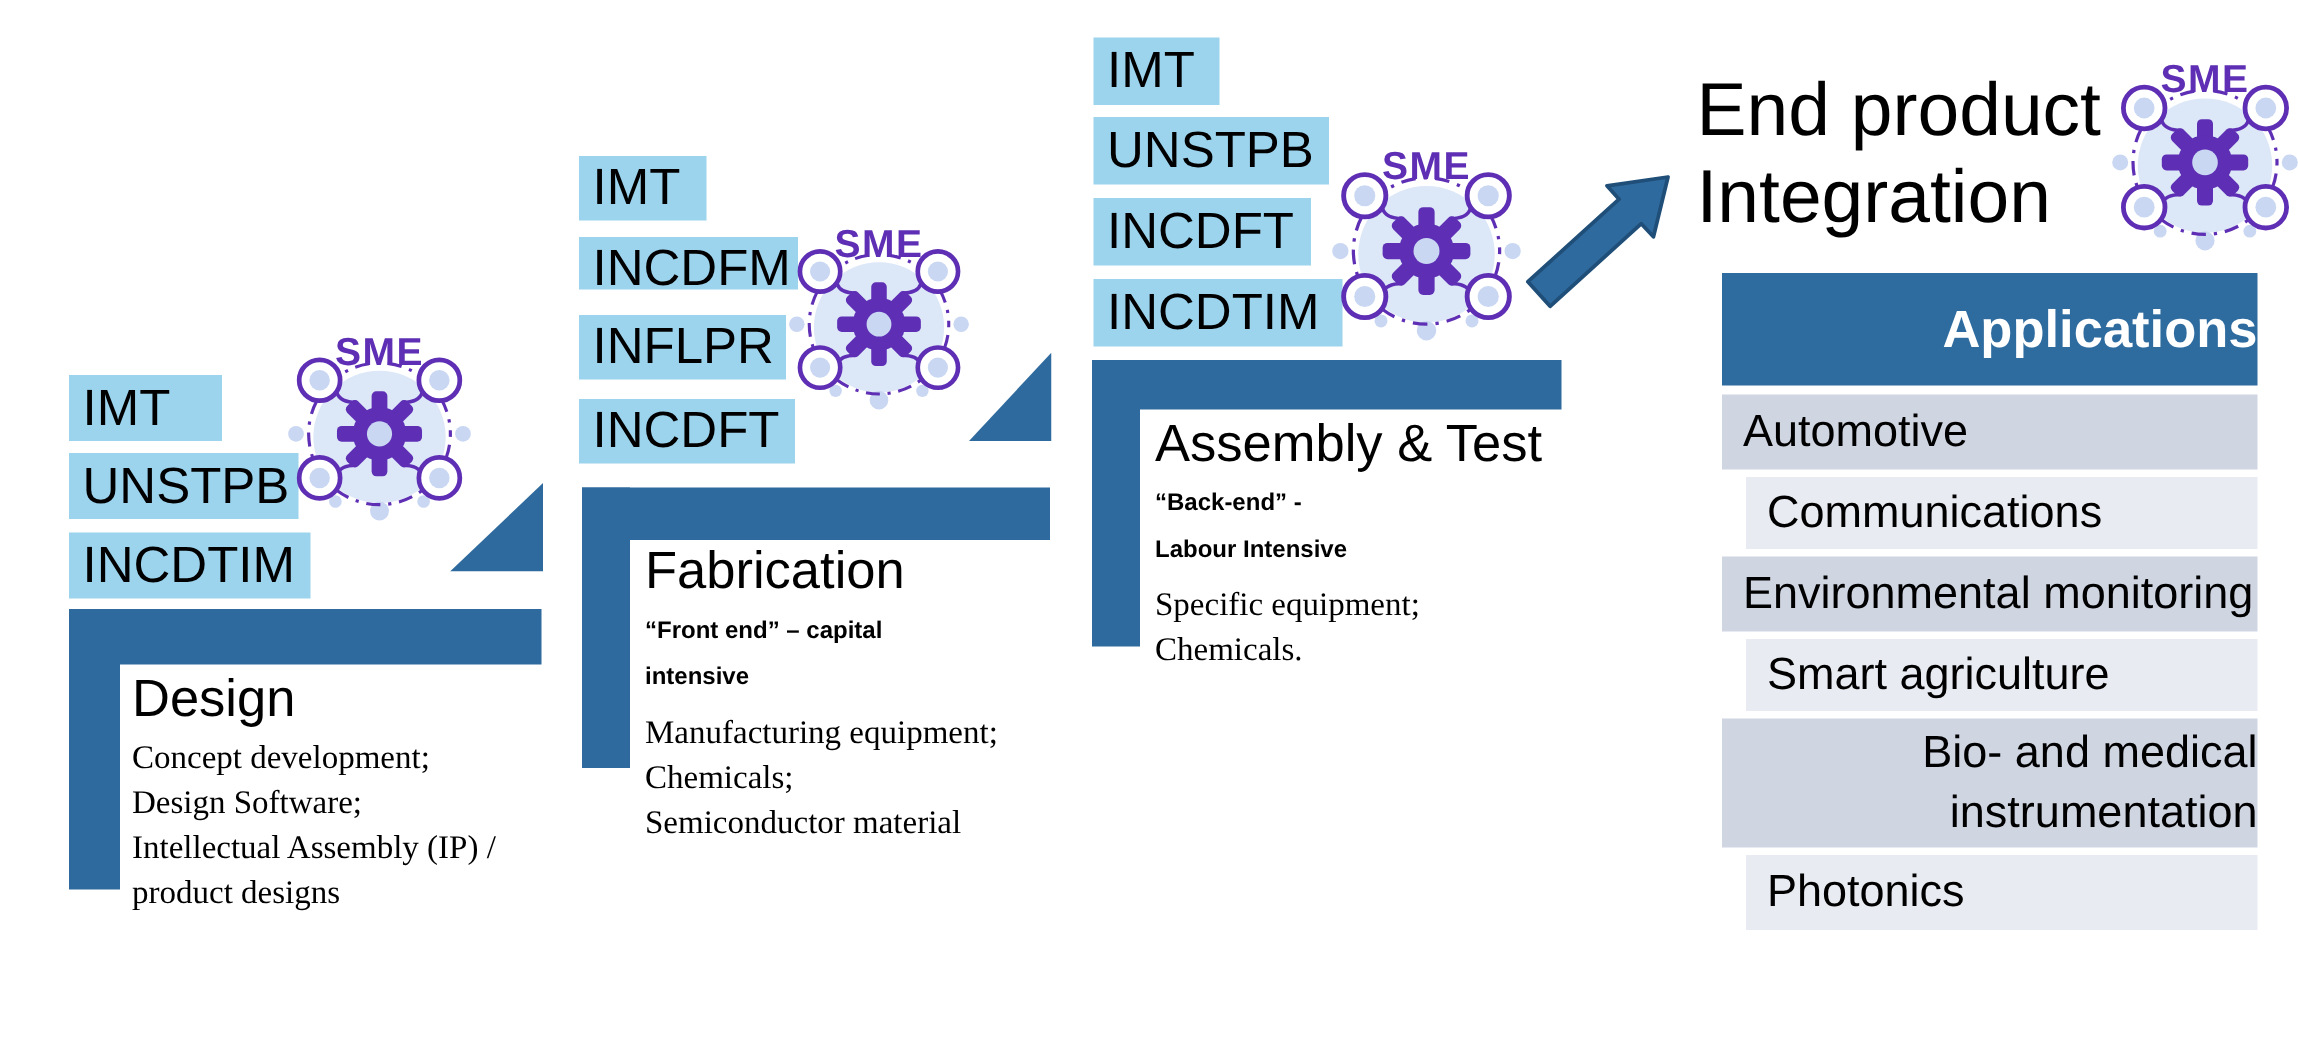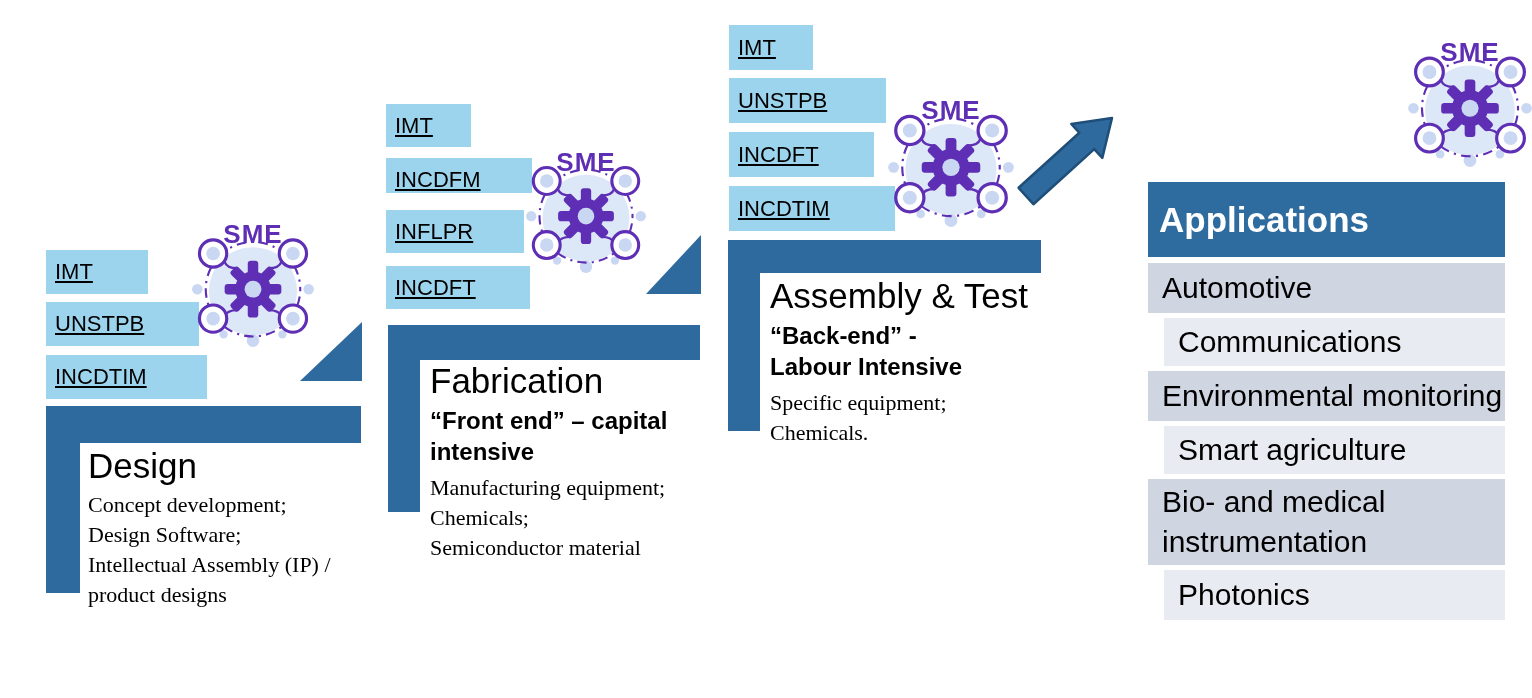--- a/index.html
+++ b/index.html
@@ -4,51 +4,51 @@
 <style>
   html,body{margin:0;padding:0;background:#fff;}
   #slide{
     position:relative;width:1532px;height:698px;background:#fff;overflow:hidden;
     font-family:"Liberation Sans","DejaVu Sans",sans-serif;color:#000;
   }
   .abs{position:absolute;}
   
   .badge{
     position:absolute;background:var(--badge-blue,#9CD4EE);
-    font-size:22px;line-height:44px;padding-left:9px;white-space:nowrap;text-decoration:underline;
+    font-size:34px;line-height:44px;padding-left:9px;white-space:nowrap;
   }
   
   .hbar,.vbar{position:absolute;background:var(--bar-blue,#2E6A9D);}
   .tri,.arrow{position:absolute;}
   .tri polygon{fill:var(--bar-blue,#2E6A9D);}
   .arrow polygon{fill:var(--bar-blue,#2E6A9D);stroke:#1F4E79;stroke-width:2.5;stroke-linejoin:round;}
   
   .stage-text{position:absolute;}
   .stage-title{font-size:35px;line-height:40px;margin:0 0 4px 0;font-weight:400;}
-  .bold-line{font-size:24px;line-height:31px;font-weight:700;}
+  .bold-line{font-size:16px;line-height:31px;font-weight:700;}
   .body-line{font-size:22px;line-height:30px;font-weight:400;font-family:Liberation Serif, serif;}
   
   .sme{position:absolute;}
   .sme svg{width:100%;height:100%;display:block;overflow:visible;}
   .sme-text{
     position:absolute;top:-3px;left:0;right:0;text-align:center;
     color:var(--sme-purple,#5E2FB4);font-weight:700;font-size:26px;letter-spacing:1px;
   }
   .i-bg{fill:var(--icon-bg,#DCE7F8);}
   .i-dot{fill:var(--icon-dot,#C9D7F3);}
   .i-ring{fill:none;stroke:var(--sme-purple,#5E2FB4);stroke-width:2;stroke-dasharray:2 5 9 5;}
   .i-conn{fill:none;stroke:var(--sme-purple,#5E2FB4);stroke-width:2.2;}
   .i-gear rect,.i-gear > circle.g-core{fill:var(--sme-purple,#5E2FB4);}
   .i-hole{fill:var(--icon-dot,#C9D7F3);}
   .i-node circle.n-out{fill:#fff;stroke:var(--sme-purple,#5E2FB4);stroke-width:3;}
   .i-node circle.n-in{fill:var(--icon-dot,#C9D7F3);}
   
   #end-title{position:absolute;left:1131px;top:44px;font-size:50px;line-height:58px;}
   
-  #apps-table{position:absolute;left:1148px;top:182px;width:357px;}
+  #apps-table{position:absolute;left:1148px;top:182px;width:357px;text-align:right;}
   .apps-header{
     height:75px;line-height:75px;background:var(--table-header-blue,#2E6B9F);
     color:#fff;font-weight:700;font-size:35px;padding-left:11px;margin-bottom:6px;
   }
   .app-row{
     display:flex;align-items:center;padding-left:14px;margin-bottom:5px;
     font-size:30px;line-height:40px;
   }
   .row-dark{background:var(--row-dark,#D0D5E2);}
   .row-light{background:var(--row-light,#E9EBF2);margin-left:16px;}
@@ -173,20 +173,24 @@
 
     <div class="stage-text" style="left:770px;top:276px;width:310px;">
       <h3 class="stage-title">Assembly &amp; Test</h3>
       <div class="bold-line">“Back-end”  -</div>
       <div class="bold-line" style="margin-bottom:6px;">Labour Intensive</div>
       <div class="body-line">Specific equipment;</div>
       <div class="body-line">Chemicals.</div>
     </div>
   </div>
 
+  <div id="end-title">
+    <div>End product</div>
+    <div>Integration</div>
+  </div>
 
   <div class="sme" style="left:1406px;top:40px;width:128px;height:128px;">
     <svg viewBox="0 0 120 120">
         <use href="#smeShape"></use>
       </svg>
     <span class="sme-text">SME</span>
   </div>
 
   <div id="apps-table">
     <div class="apps-header">Applications</div>

